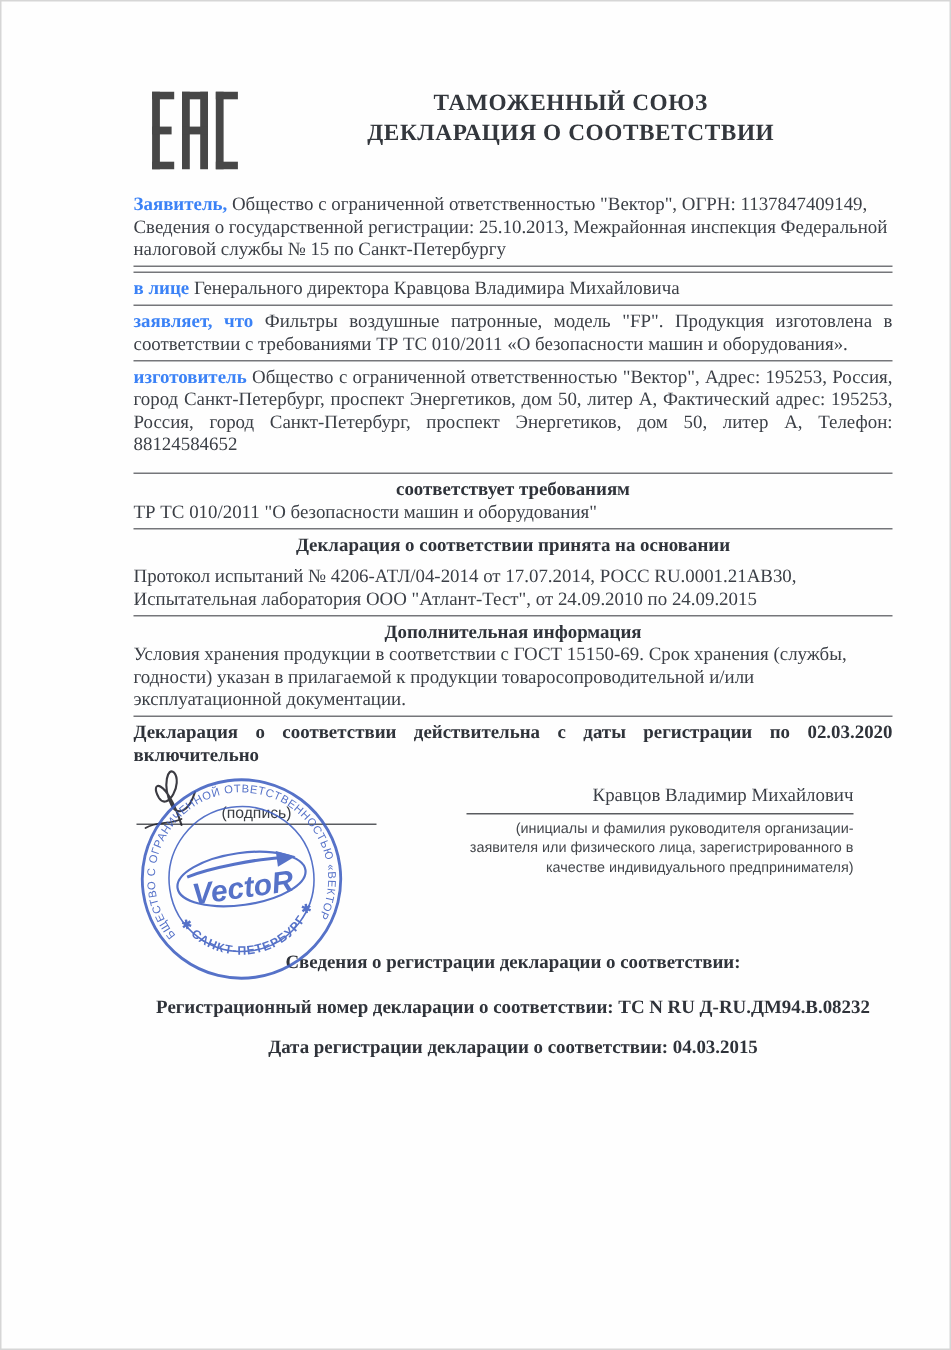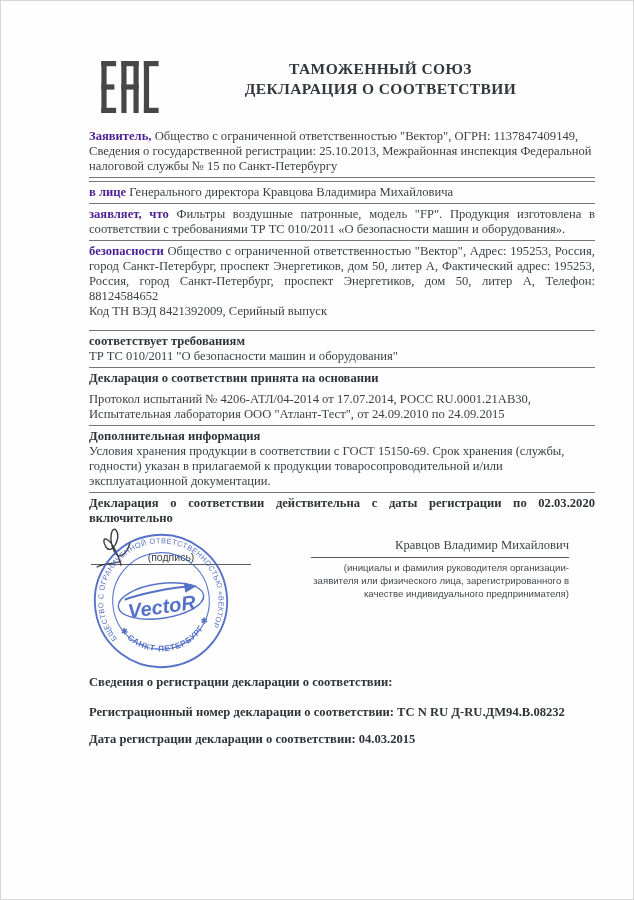--- a/index.html
+++ b/index.html
@@ -9,40 +9,40 @@
     background:#fefefe; border:1px solid #d6d6d6;
     font-family:"Liberation Serif","DejaVu Serif",serif;
     color:#3b3f46; overflow:hidden;
   }
   .header { position:relative; height:58px; margin-top:58px; }
   .eac { position:absolute; left:100px; top:2px; }
   .doc-title { position:absolute; left:165px; right:38px; top:0; text-align:center;
     font-weight:bold; font-size:15.5px; line-height:20px; color:#33373d; letter-spacing:.4px; }
   .content { margin:0 38px 0 88px; }
   p, .h { font-size:12.6px; line-height:15px; }
-  .h { font-weight:bold; color:#2f333a; }
-  .lbl { font-weight:bold; color:#4c1d95; }
+  .h { font-weight:bold; color:#2f333a;text-align:center; }
+  .lbl { font-weight:bold; color:#3b82f6; }
   .just { text-align:justify; }
   hr.sep { border:none; border-top:1px solid #75767a; margin:3px 0; height:0; }
   .mt12 { margin-top:12px; }
   .gap8 { height:8px; }
   .gap6 { height:6px; }
   .sig-area { position:relative; height:118px; margin-top:5px; }
   .sig-line-left { position:absolute; left:2px; top:33px; width:160px; border-top:1px solid #5a5c60; }
   .sig-caption { position:absolute; left:2px; top:20px; width:160px; text-align:center;
     font-family:"Liberation Sans","DejaVu Sans",sans-serif; font-size:10.5px; color:#3a3d42; }
   .head-block { position:absolute; left:222px; top:6px; width:258px; text-align:right; }
   .head-name { font-size:12.6px; line-height:16px; color:#3b3f46; }
   .head-rule { border:none; border-top:1px solid #5a5c60; margin:4px 0 3px 0; }
   .head-caption { font-family:"Liberation Sans","DejaVu Sans",sans-serif;
     font-size:9.6px; line-height:13px; color:#44474c; }
   .stamp { position:absolute; left:-12px; top:-14px; width:168px; height:168px;
     transform:rotate(-8deg); opacity:.88; }
   .handsig { position:absolute; left:2px; top:-8px; width:56px; height:48px; opacity:.9; }
-  .reg { margin-top:26px; }
+  .reg { }
   .reg .h { font-size:12.6px; }
   .reg-sp1 { height:15px; }
   .reg-sp2 { height:12px; }
 </style>
 </head>
 <body>
 
 <div class="page">
 
   <div class="header">
@@ -73,22 +73,21 @@
     <hr class="sep">
 
     <hr class="sep">
 
     <p><span class="lbl">в лице</span> <span>Генерального директора Кравцова Владимира Михайловича</span></p>
     <hr class="sep">
 
     <p class="just"><span class="lbl">заявляет, что</span> <span>Фильтры воздушные патронные, модель "FP". Продукция изготовлена в соответствии с требованиями ТР ТС 010/2011 «О безопасности машин и оборудования».</span></p>
     <hr class="sep">
 
-    <p class="just"><span class="lbl">безопасности</span> <span>Общество с ограниченной ответственностью "Вектор", Адрес: 195253, Россия, город Санкт-Петербург, проспект Энергетиков, дом 50, литер А, Фактический адрес: 195253, Россия, город Санкт-Петербург, проспект Энергетиков, дом 50, литер А, Телефон: 88124584652</span></p>
-    <p>Код ТН ВЭД 8421392009, Серийный выпуск</p>
+    <p class="just"><span class="lbl">изготовитель</span> <span>Общество с ограниченной ответственностью "Вектор", Адрес: 195253, Россия, город Санкт-Петербург, проспект Энергетиков, дом 50, литер А, Фактический адрес: 195253, Россия, город Санкт-Петербург, проспект Энергетиков, дом 50, литер А, Телефон: 88124584652</span></p>
     <div class="gap8"></div>
     <hr class="sep">
 
     <p class="h">соответствует требованиям</p>
     <p>ТР ТС 010/2011 "О безопасности машин и оборудования"</p>
     <hr class="sep">
 
     <p class="h">Декларация о соответствии принята на основании</p>
     <div class="gap6"></div>
     <p>Протокол испытаний № 4206-АТЛ/04-2014 от 17.07.2014, РОСС RU.0001.21АВ30, Испытательная лаборатория ООО "Атлант-Тест", от 24.09.2010 по 24.09.2015</p>

